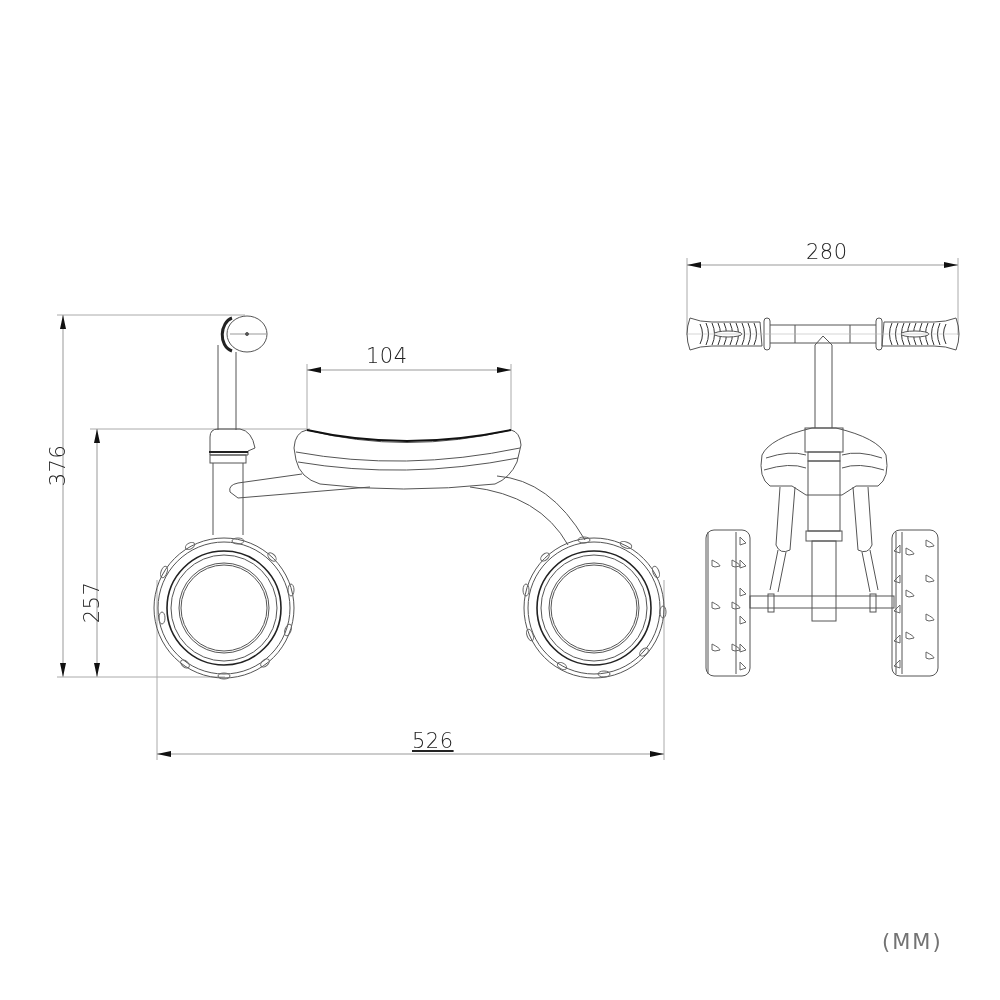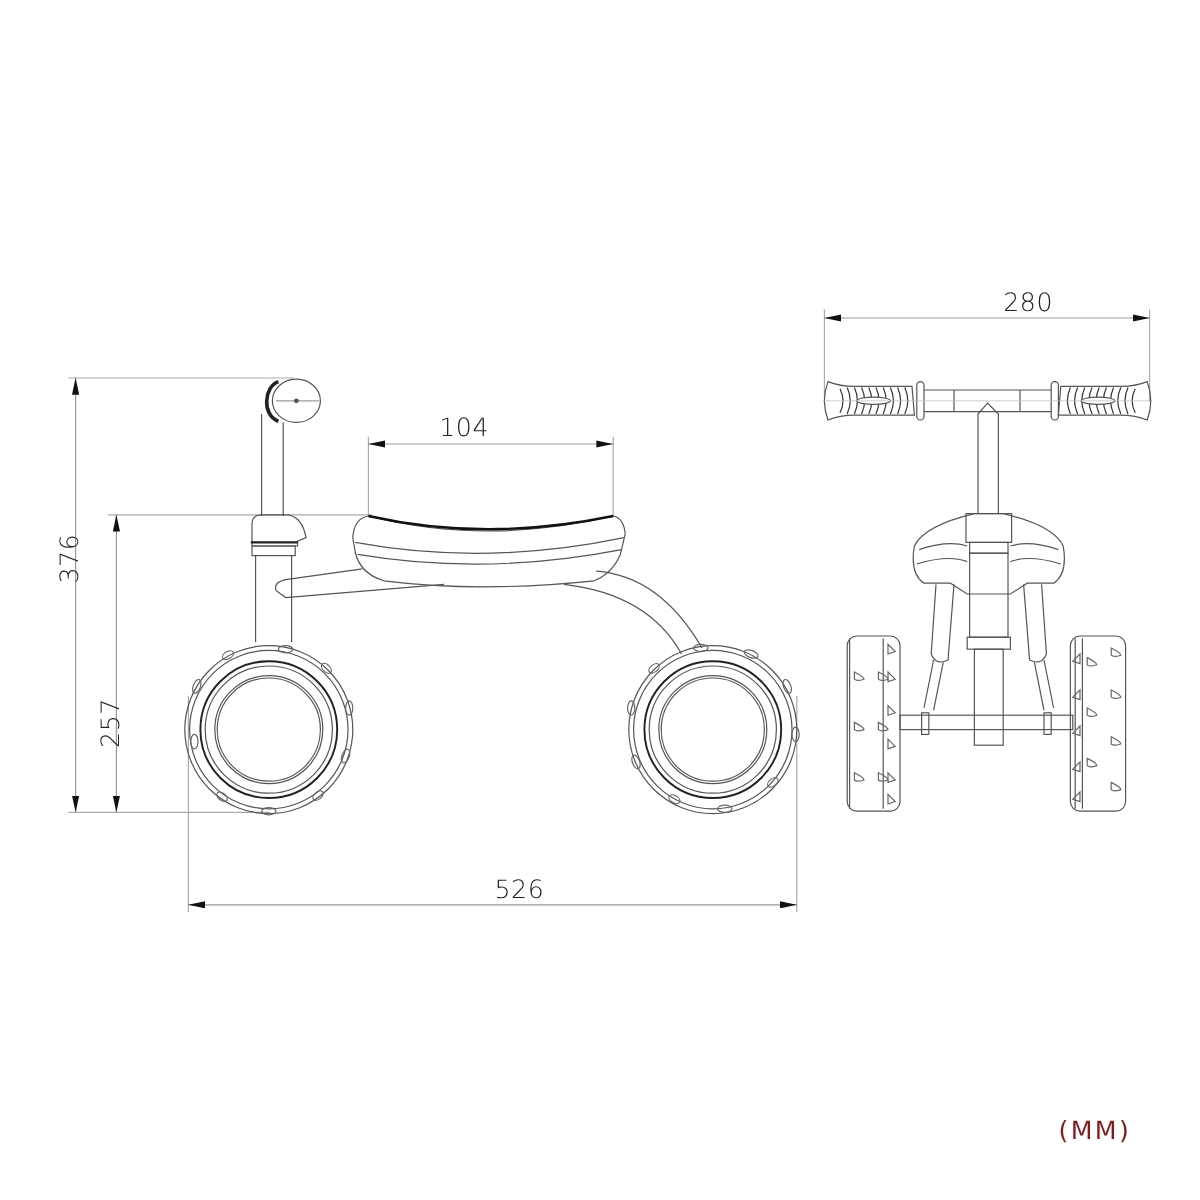--- a/index.html
+++ b/index.html
@@ -1,20 +1,20 @@
 <!DOCTYPE html>
 <html><head>
 <meta charset="utf-8">
 <style>
   html, body { margin: 0; padding: 0; background: #ffffff; }
   body { width: 1000px; height: 1000px; position: relative; overflow: hidden; font-family: "DejaVu Sans", sans-serif; }
   #canvas { position: absolute; left: 0; top: 0; }
   .dim-label { position: absolute; font-family: "DejaVu Sans", sans-serif; font-weight: 300; color: #222; font-size: 21px; letter-spacing: 0.5px; line-height: 1; }
   .dim-label.vert { transform: rotate(-90deg); transform-origin: center center; }
-  .unit-label { position: absolute; font-family: "DejaVu Sans", sans-serif; color: #7f1d1d; font-size: 21px; letter-spacing: 2px; line-height: 1; }
+  .unit-label { position: absolute; font-family: "DejaVu Sans", sans-serif; color: #737373; font-size: 21px; letter-spacing: 2px; line-height: 1; }
 </style>
 </head>
 <body>
 
 <svg id="canvas" width="1000" height="1000" viewBox="0 0 1000 1000">
   <defs>
     <marker id="arr" markerWidth="14" markerHeight="6" refX="14" refY="3" orient="auto-start-reverse" markerUnits="userSpaceOnUse">
       <path d="M0,0 L14,3 L0,6 Z" fill="#111"></path>
     </marker>
   </defs>
@@ -239,15 +239,15 @@
         <path d="M926,614 q8,4 8,6 q-6,2 -8,0 Z"></path>
           <path d="M926,652 q8,4 8,6 q-6,2 -8,0 Z"></path>
       </g>
     </g>
   </g>
 </svg>
 
 <div class="dim-label vert" style="left:38px; top:455px;">376</div>
 <div class="dim-label vert" style="left:72px; top:592px;">257</div>
 <div class="dim-label" style="left:366px; top:346px;">104</div>
-<div class="dim-label" style="left:412px; top:731px;">526</div>
-<div class="dim-label" style="left:836px; top:242px;">280</div>
+<div class="dim-label" style="left:412px; top:731px;text-decoration:underline;">526</div>
+<div class="dim-label" style="left:806px; top:242px;">280</div>
 <div class="unit-label" style="left:882px; top:932px;">(MM)</div>
 
 </body></html>

